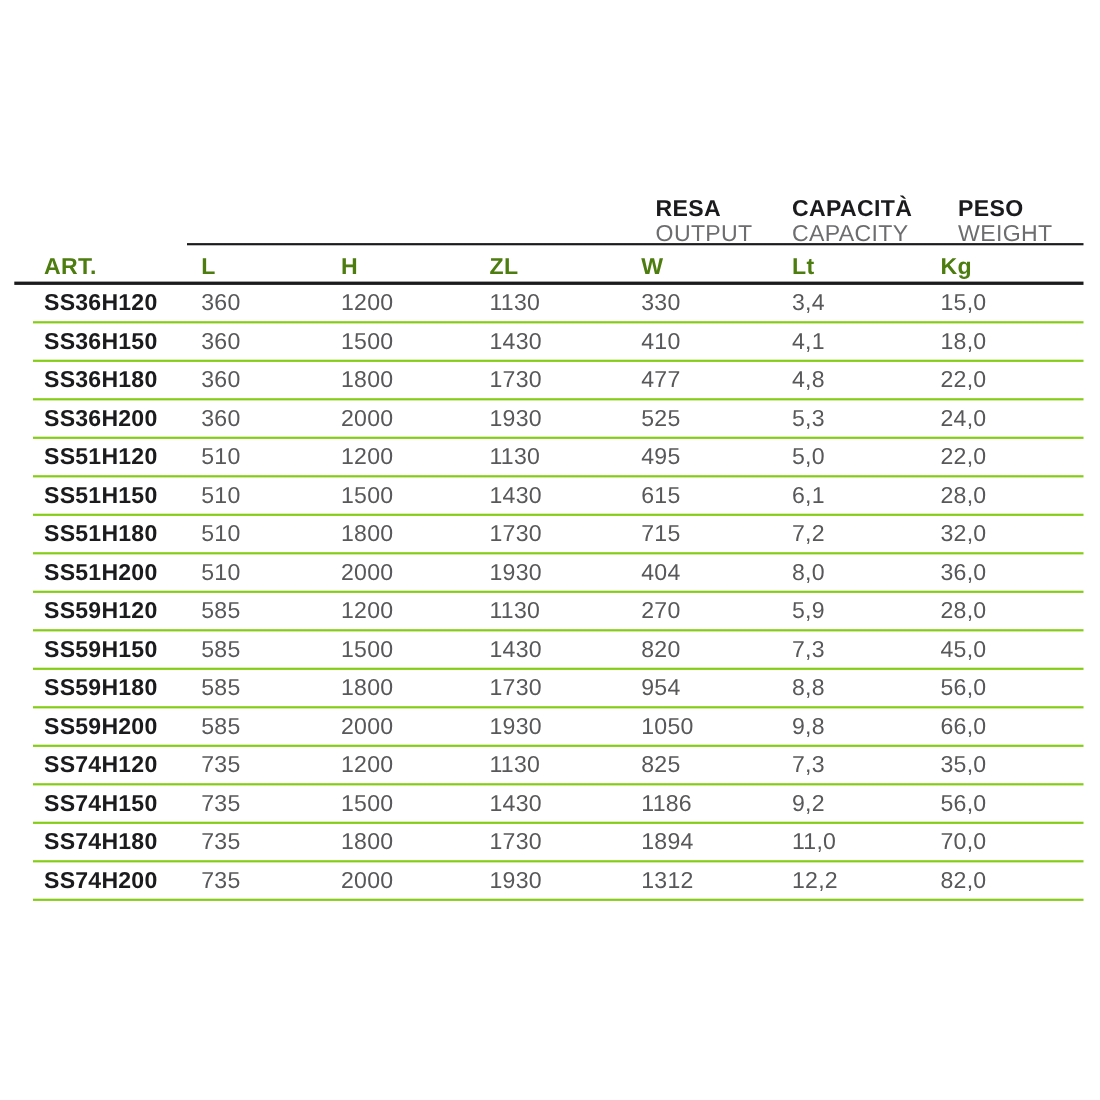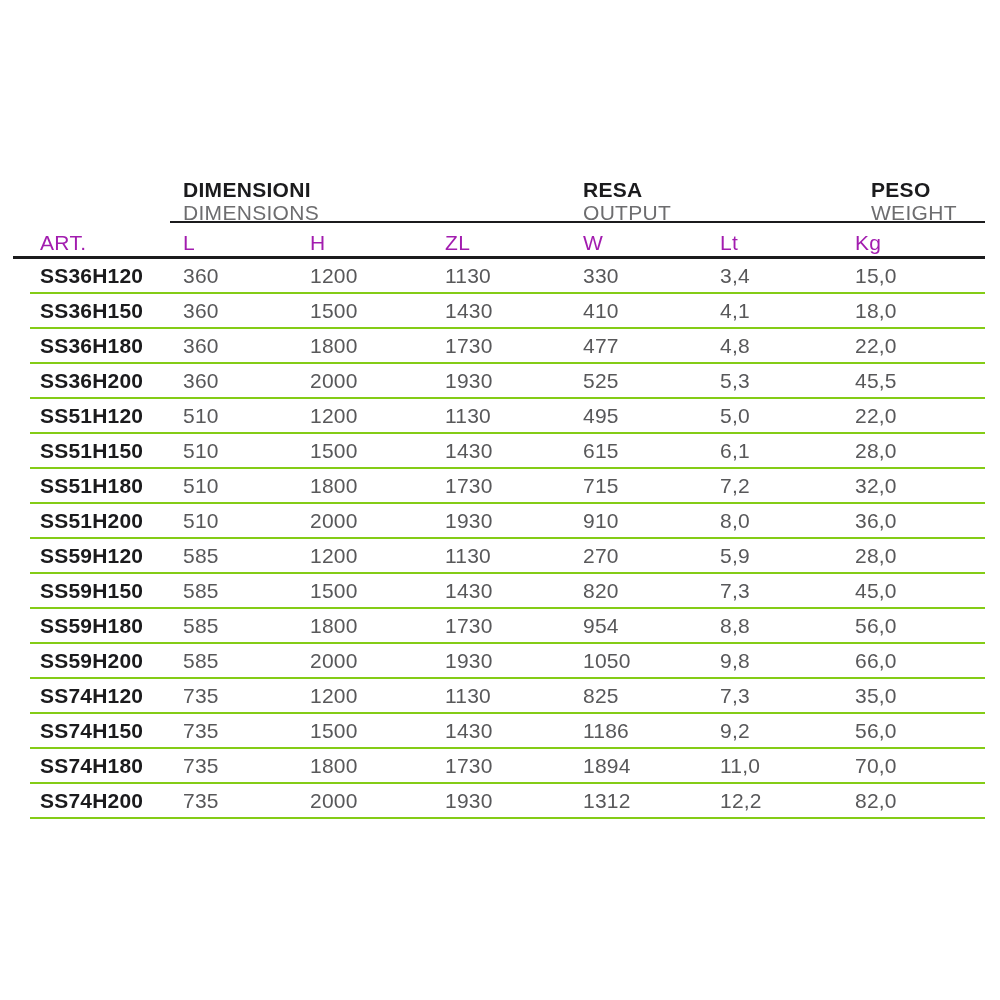--- a/index.html
+++ b/index.html
@@ -32,21 +32,21 @@
   .ghead .sub {
     font-size: 21px;
     line-height: 21px;
     font-weight: 400;
     color: #6d6d6f;
     letter-spacing: 0.3px;
     margin-top: 2px;
     white-space: nowrap;
   }
   #gh-dimensioni { left: 183px; }
-  #gh-resa       { left: 583px; }
+  #gh-resa       { left: 596px; }
   #gh-capacita   { left: 720px; }
   #gh-peso       { left: 855px; margin-left: 16px; }
 
   .group-rule {
     position: absolute;
     left: 170px;
     top: 221px;
     width: 815px;
     height: 2px;
     background: #1b1b1d;
@@ -57,22 +57,22 @@
     position: absolute;
     left: 30px;
     top: 231px;
     width: 955px;
     display: grid;
     grid-template-columns: 153px 127px 135px 138px 137px 135px 130px;
     align-items: center;
   }
   .col-headers .ch {
     font-size: 21px;
-    font-weight: 400;
-    color: #a21caf;
+    font-weight: 700;
+    color: #4d7c0f;
     letter-spacing: 0.3px;
   }
   .col-headers .ch.first { padding-left: 10px; }
 
   .header-rule {
     position: absolute;
     left: 13px;
     top: 256px;
     width: 972px;
     height: 3px;
@@ -103,27 +103,27 @@
   .cell-val {
     font-weight: 400;
     color: #58585a;
   }
 </style>
 </head>
 <body>
 
 <div class="page">
 
-  <div class="ghead" id="gh-dimensioni">
-    <div class="main">DIMENSIONI</div>
-    <div class="sub">DIMENSIONS</div>
-  </div>
   <div class="ghead" id="gh-resa">
     <div class="main">RESA</div>
     <div class="sub">OUTPUT</div>
+  </div>
+  <div class="ghead" id="gh-capacita">
+    <div class="main">CAPACITÀ</div>
+    <div class="sub">CAPACITY</div>
   </div>
   <div class="ghead" id="gh-peso">
     <div class="main">PESO</div>
     <div class="sub">WEIGHT</div>
   </div>
 
   <div class="group-rule"></div>
 
   <div class="col-headers">
     <div class="ch first">ART.</div>
@@ -165,21 +165,21 @@
         <div class="cell cell-val">4,8</div>
         <div class="cell cell-val">22,0</div>
       </div>
       <div class="row">
         <div class="cell cell-art">SS36H200</div>
         <div class="cell cell-val">360</div>
         <div class="cell cell-val">2000</div>
         <div class="cell cell-val">1930</div>
         <div class="cell cell-val">525</div>
         <div class="cell cell-val">5,3</div>
-        <div class="cell cell-val">45,5</div>
+        <div class="cell cell-val">24,0</div>
       </div>
       <div class="row">
         <div class="cell cell-art">SS51H120</div>
         <div class="cell cell-val">510</div>
         <div class="cell cell-val">1200</div>
         <div class="cell cell-val">1130</div>
         <div class="cell cell-val">495</div>
         <div class="cell cell-val">5,0</div>
         <div class="cell cell-val">22,0</div>
       </div>
@@ -199,21 +199,21 @@
         <div class="cell cell-val">1730</div>
         <div class="cell cell-val">715</div>
         <div class="cell cell-val">7,2</div>
         <div class="cell cell-val">32,0</div>
       </div>
       <div class="row">
         <div class="cell cell-art">SS51H200</div>
         <div class="cell cell-val">510</div>
         <div class="cell cell-val">2000</div>
         <div class="cell cell-val">1930</div>
-        <div class="cell cell-val">910</div>
+        <div class="cell cell-val">404</div>
         <div class="cell cell-val">8,0</div>
         <div class="cell cell-val">36,0</div>
       </div>
       <div class="row">
         <div class="cell cell-art">SS59H120</div>
         <div class="cell cell-val">585</div>
         <div class="cell cell-val">1200</div>
         <div class="cell cell-val">1130</div>
         <div class="cell cell-val">270</div>
         <div class="cell cell-val">5,9</div>

